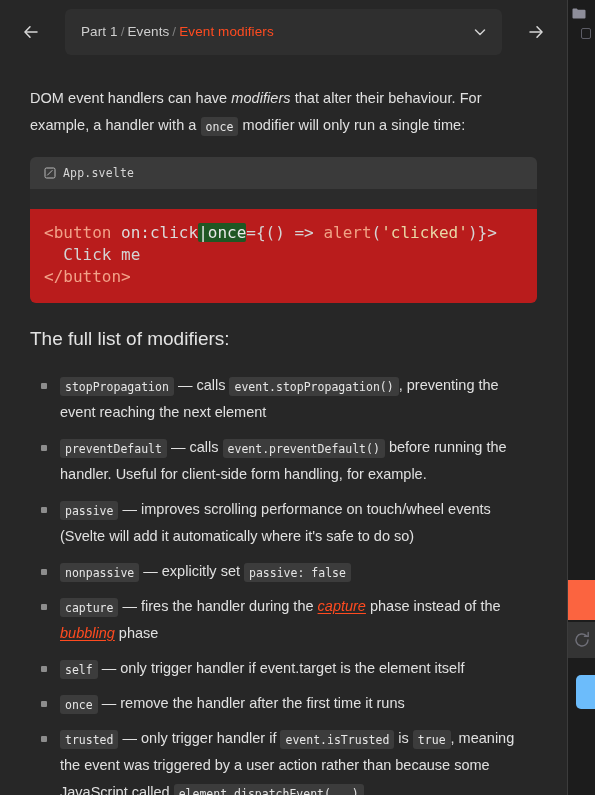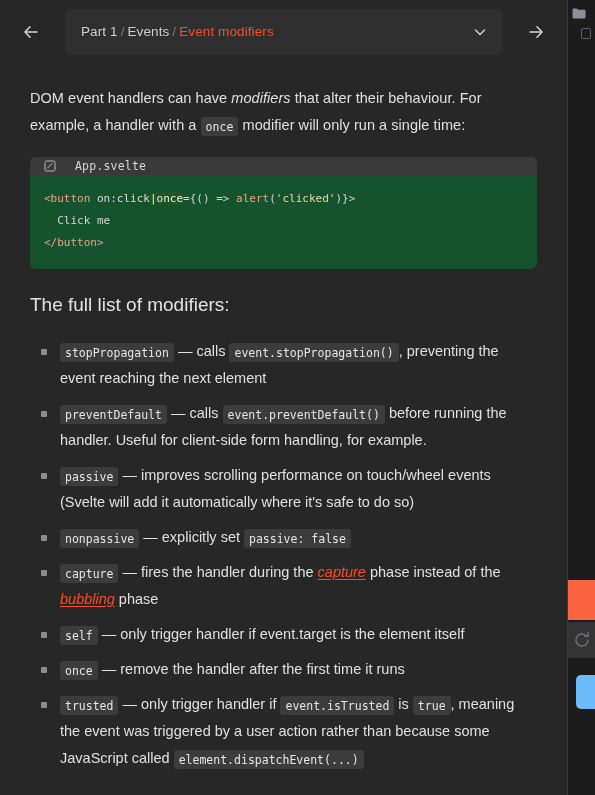--- a/index.html
+++ b/index.html
@@ -93,45 +93,46 @@
 
   
   .codeblock {
     background: #2b2b2b;
     border-radius: 6px;
     overflow: hidden;
     margin-bottom: 22px;
   }
   .cb-head {
     background: #3a3a3a;
-    height: 18px;
+    height: 32px;
     display: flex;
     align-items: center;
-    gap: 19px;
+    gap: 7px;
     padding: 0 14px;
   }
   .cb-fileicon {
     width: 12px; height: 12px;
     flex: 0 0 auto;
     display: block;
   }
   .cb-filename {
     font-family: "DejaVu Sans Mono", monospace;
     font-size: 11.5px;
     color: #d6d6d6;
     letter-spacing: .2px;
   }
   .cb-body {
     padding: 13px 14px 15px 14px;
     font-family: "DejaVu Sans Mono", monospace;
-    font-size: 11px;
+    font-size: 16px;
     line-height: 22px;
     white-space: pre;
     color: #d4d4d4;
-    background: #14532d;
+    background: #b91c1c;
+    margin-top: 20px;
   }
   .t-tag   { color: #f2a188; }
   .t-attr  { color: #dcdcdc; }
   .t-punc  { color: #d4d4d4; }
   .t-fn    { color: #f0a285; }
   .t-str   { color: #e9d8a6; }
   .t-plain { color: #d4d4d4; }
   .hl-add  { background: #1f5723; color:#eaeaea; border-radius:2px; }
 
   

